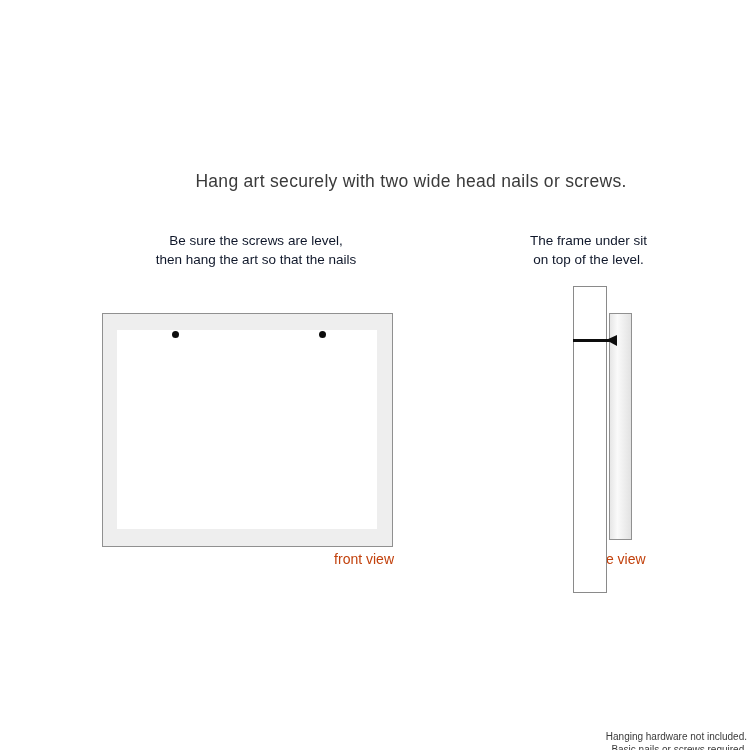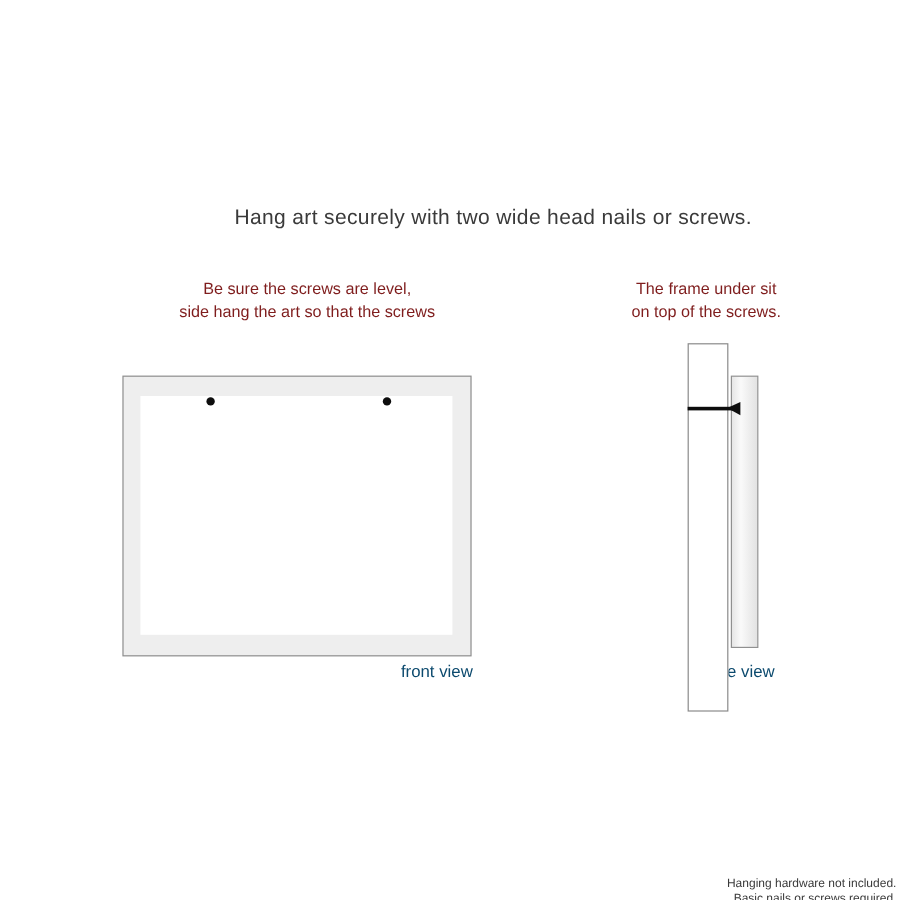--- a/index.html
+++ b/index.html
@@ -24,21 +24,21 @@
     text-align: center;
     font-size: 17.5px;
     letter-spacing: 0.3px;
     color: #3a3a3a;
   }
 
   .instruction {
     text-align: center;
     font-size: 13.5px;
     line-height: 19px;
-    color: #7f1d1d;
+    color: #0f172a;
   }
   .instruction-left { top: 231px; left: 70px; width: 300px; }
   .instruction-right { top: 231px; left: 430px; width: 245px; }
 
   
   .front-frame {
     left: 66px;
     top: 313px;
     width: 291px;
     height: 234px;
@@ -60,21 +60,21 @@
     height: 7px;
     border-radius: 50%;
     background: #0d0d0d;
     top: 17px;
   }
   .nail-dot.left  { left: 69px; }
   .nail-dot.right { left: 216px; }
 
   .view-label {
     font-size: 14px;
-    color: #0c4a6e;
+    color: #c2410c;
   }
   .front-label {
     top: 551px;
     left: 66px;
     width: 292px;
     text-align: right;
   }
   .side-label {
     top: 551px;
     left: 552px;
@@ -132,26 +132,26 @@
 </style>
 </head>
 <body>
 
 <div>
 
   <div class="abs title">Hang art securely with two wide head nails or screws.</div>
 
   <div class="abs instruction instruction-left">
     <div>Be sure the screws are level,</div>
-    <div>side hang the art so that the screws</div>
+    <div>then hang the art so that the nails</div>
   </div>
 
   <div class="abs instruction instruction-right">
     <div>The frame under sit</div>
-    <div>on top of the screws.</div>
+    <div>on top of the level.</div>
   </div>
 
   <div class="abs front-frame">
     <div class="front-opening"></div>
     <div class="nail-dot left"></div>
     <div class="nail-dot right"></div>
   </div>
   <div class="abs view-label front-label">front view</div>
 
   <div class="abs side-frame-profile"></div>

